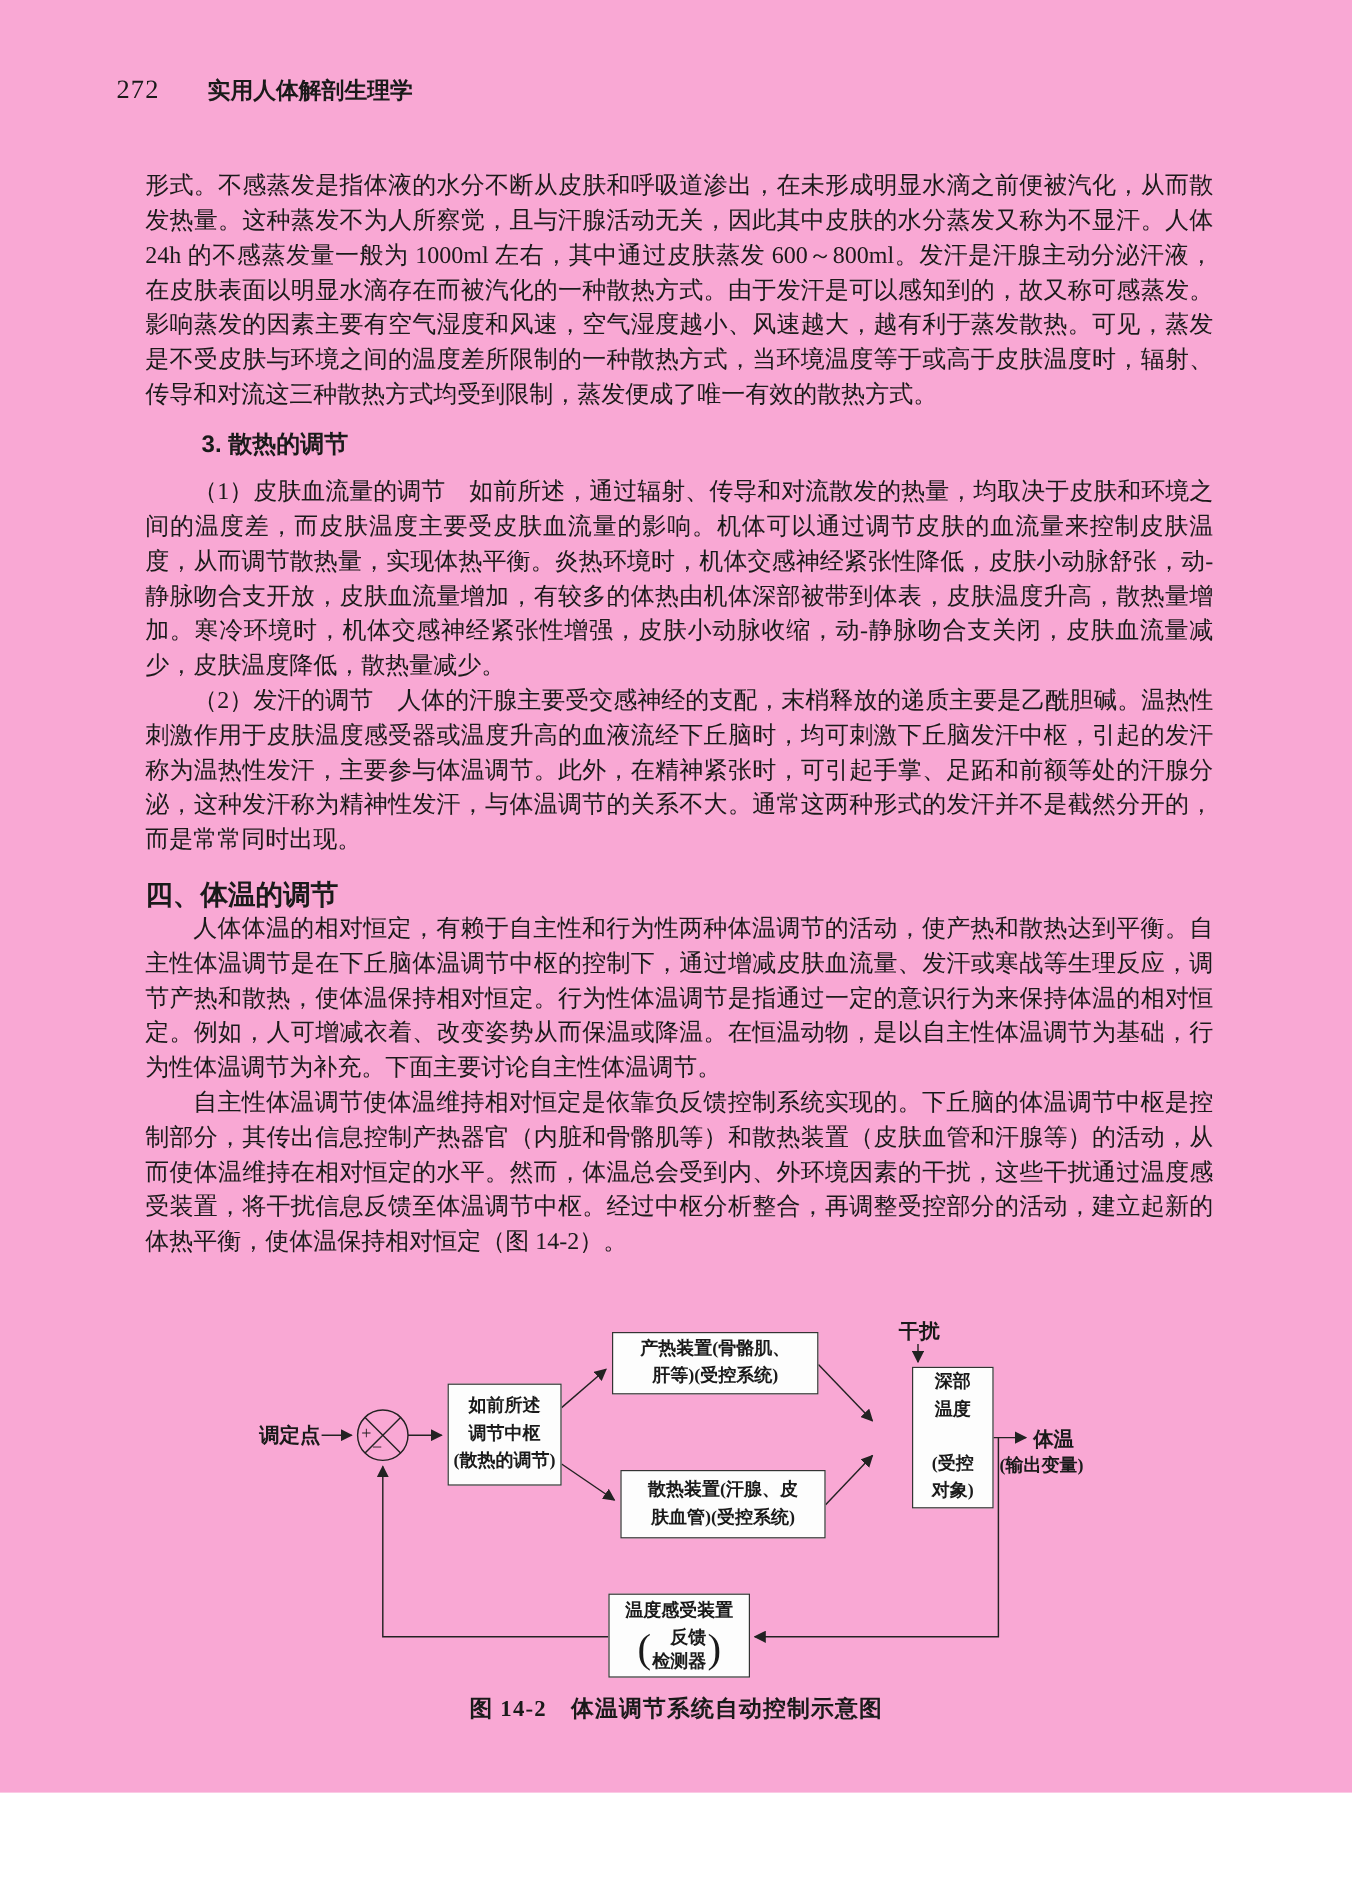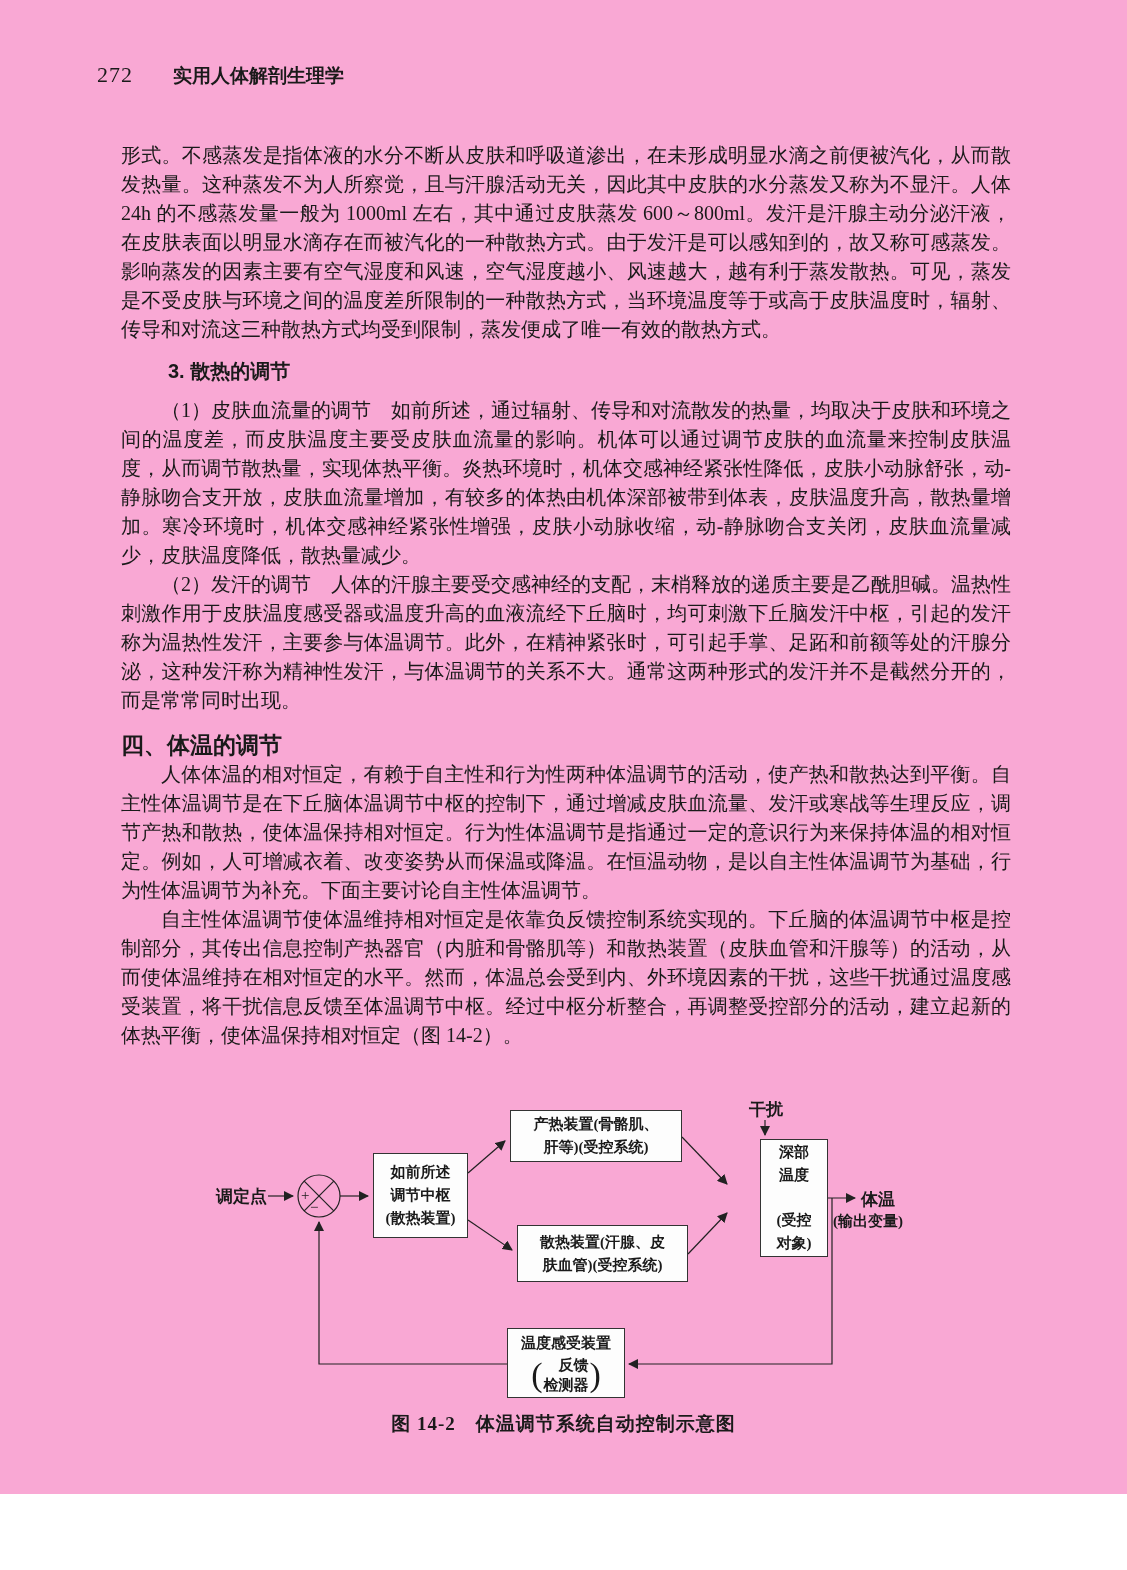--- a/index.html
+++ b/index.html
@@ -103,21 +103,21 @@
     </svg>
 
     <div class="fig-label" style="left:205px; top:92px; font-size:17px;margin-left:11px;">调定点</div>
 
     <div class="comparator-sign" style="left:301px; top:95px;">+</div>
     <div class="comparator-sign" style="left:310px; top:107px;">−</div>
 
     <div class="fig-box" style="left:373px; top:60px; width:95px; height:85px;">
       <span>如前所述</span>
       <span>调节中枢</span>
-      <span>(散热装置)</span>
+      <span>(散热的调节)</span>
     </div>
 
     <div class="fig-box" style="left:510px; top:17px; width:172px; height:52px;">
       <span>产热装置(骨骼肌、</span>
       <span>肝等)(受控系统)</span>
     </div>
 
     <div class="fig-box" style="left:517px; top:132px; width:171px; height:57px;">
       <span>散热装置(汗腺、皮</span>
       <span>肤血管)(受控系统)</span>

